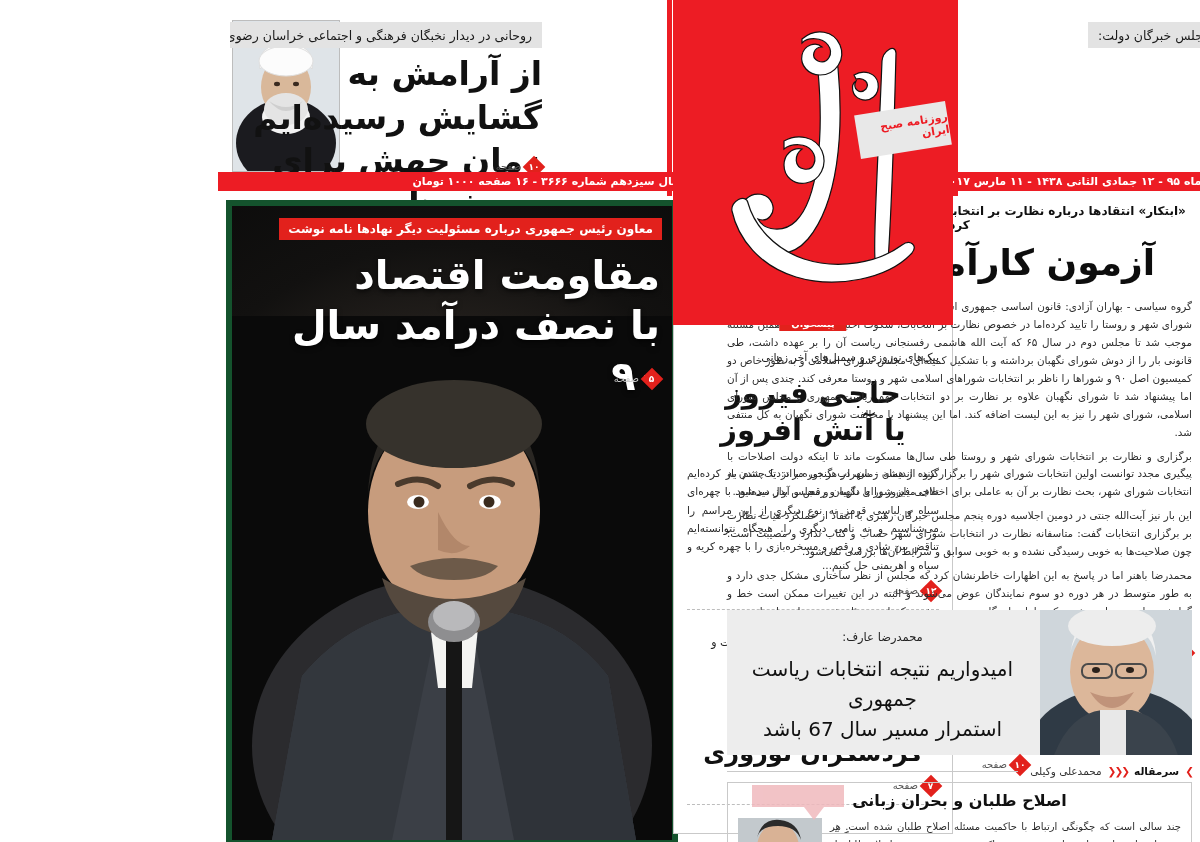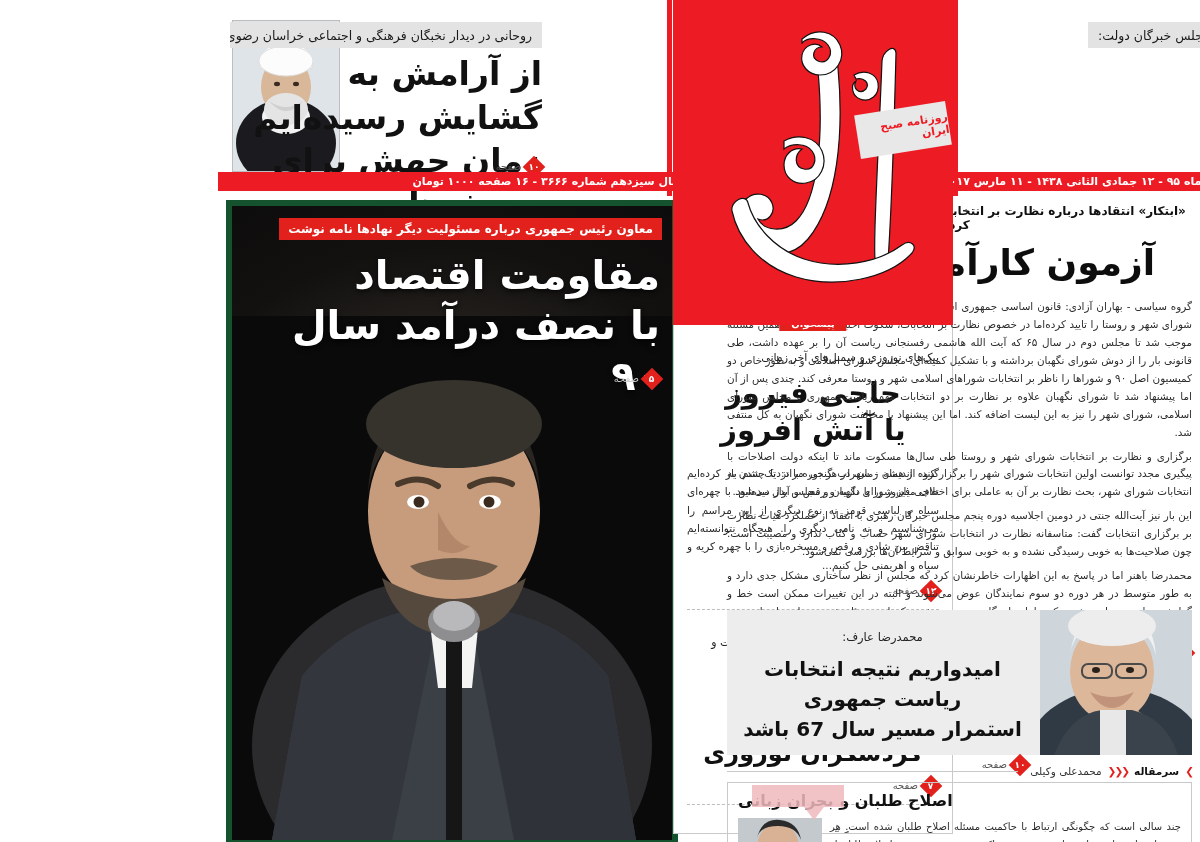--- a/index.html
+++ b/index.html
@@ -138,34 +138,34 @@
   .r-body p{margin:0 0 6px;}
   .r-cont{display:flex;align-items:center;gap:6px;justify-content:flex-start;margin-top:2px;}
   .r-cont .lbl{font-size:10px;color:#555;}
 
   
   .aref{position:absolute;left:0;right:0;top:410px;height:145px;
     background:#ededed;display:flex;align-items:stretch;}
   .aref-photo{width:152px;background:#9aa6b0;position:relative;overflow:hidden;flex:0 0 152px;}
   .aref-txt{flex:1;padding:20px 12px 0 10px;box-sizing:border-box;}
   .aref-kicker{font-size:11.5px;color:#222;text-align:center;}
-  .aref-head{font-size:20px;font-weight:bold;color:#111;text-align:center;
+  .aref-head{font-size:20px;font-weight:normal;color:#111;text-align:center;
     line-height:1.5;margin-top:10px;letter-spacing:-.5px;}
   .aref-badge{margin-top:8px;}
 
   
   .edit-byline{position:absolute;left:0;right:0;top:562px;height:18px;
     display:flex;align-items:center;justify-content:flex-start;gap:6px;font-size:10.5px;}
   .edit-byline .chev{color:#e2211c;font-weight:bold;letter-spacing:-2px;}
   .edit-byline .srm{color:#111;font-weight:bold;}
   .edit-byline .author{color:#333;}
   .edit-byline .rule{flex:1;border-top:1px solid #c9c9c9;margin-right:6px;}
   .editorial{position:absolute;left:0;right:0;top:582px;height:252px;
     border:1px solid #c9c9c9;box-sizing:border-box;padding:8px 10px;overflow:hidden;}
-  .ed-head{font-size:16px;font-weight:bold;color:#111;text-align:left;}
+  .ed-head{font-size:16px;font-weight:bold;color:#111;text-align:center;}
   .ed-wrap{display:flex;gap:8px;margin-top:8px;}
   .ed-photo{width:84px;height:76px;flex:0 0 84px;background:#b6bcc2;position:relative;overflow:hidden;}
   .ed-body{flex:1;font-size:10px;line-height:1.78;color:#2c2c2c;text-align:justify;}
 </style>
 </head>
 <body>
 
 <div class="page">
 
   <div class="topband">

